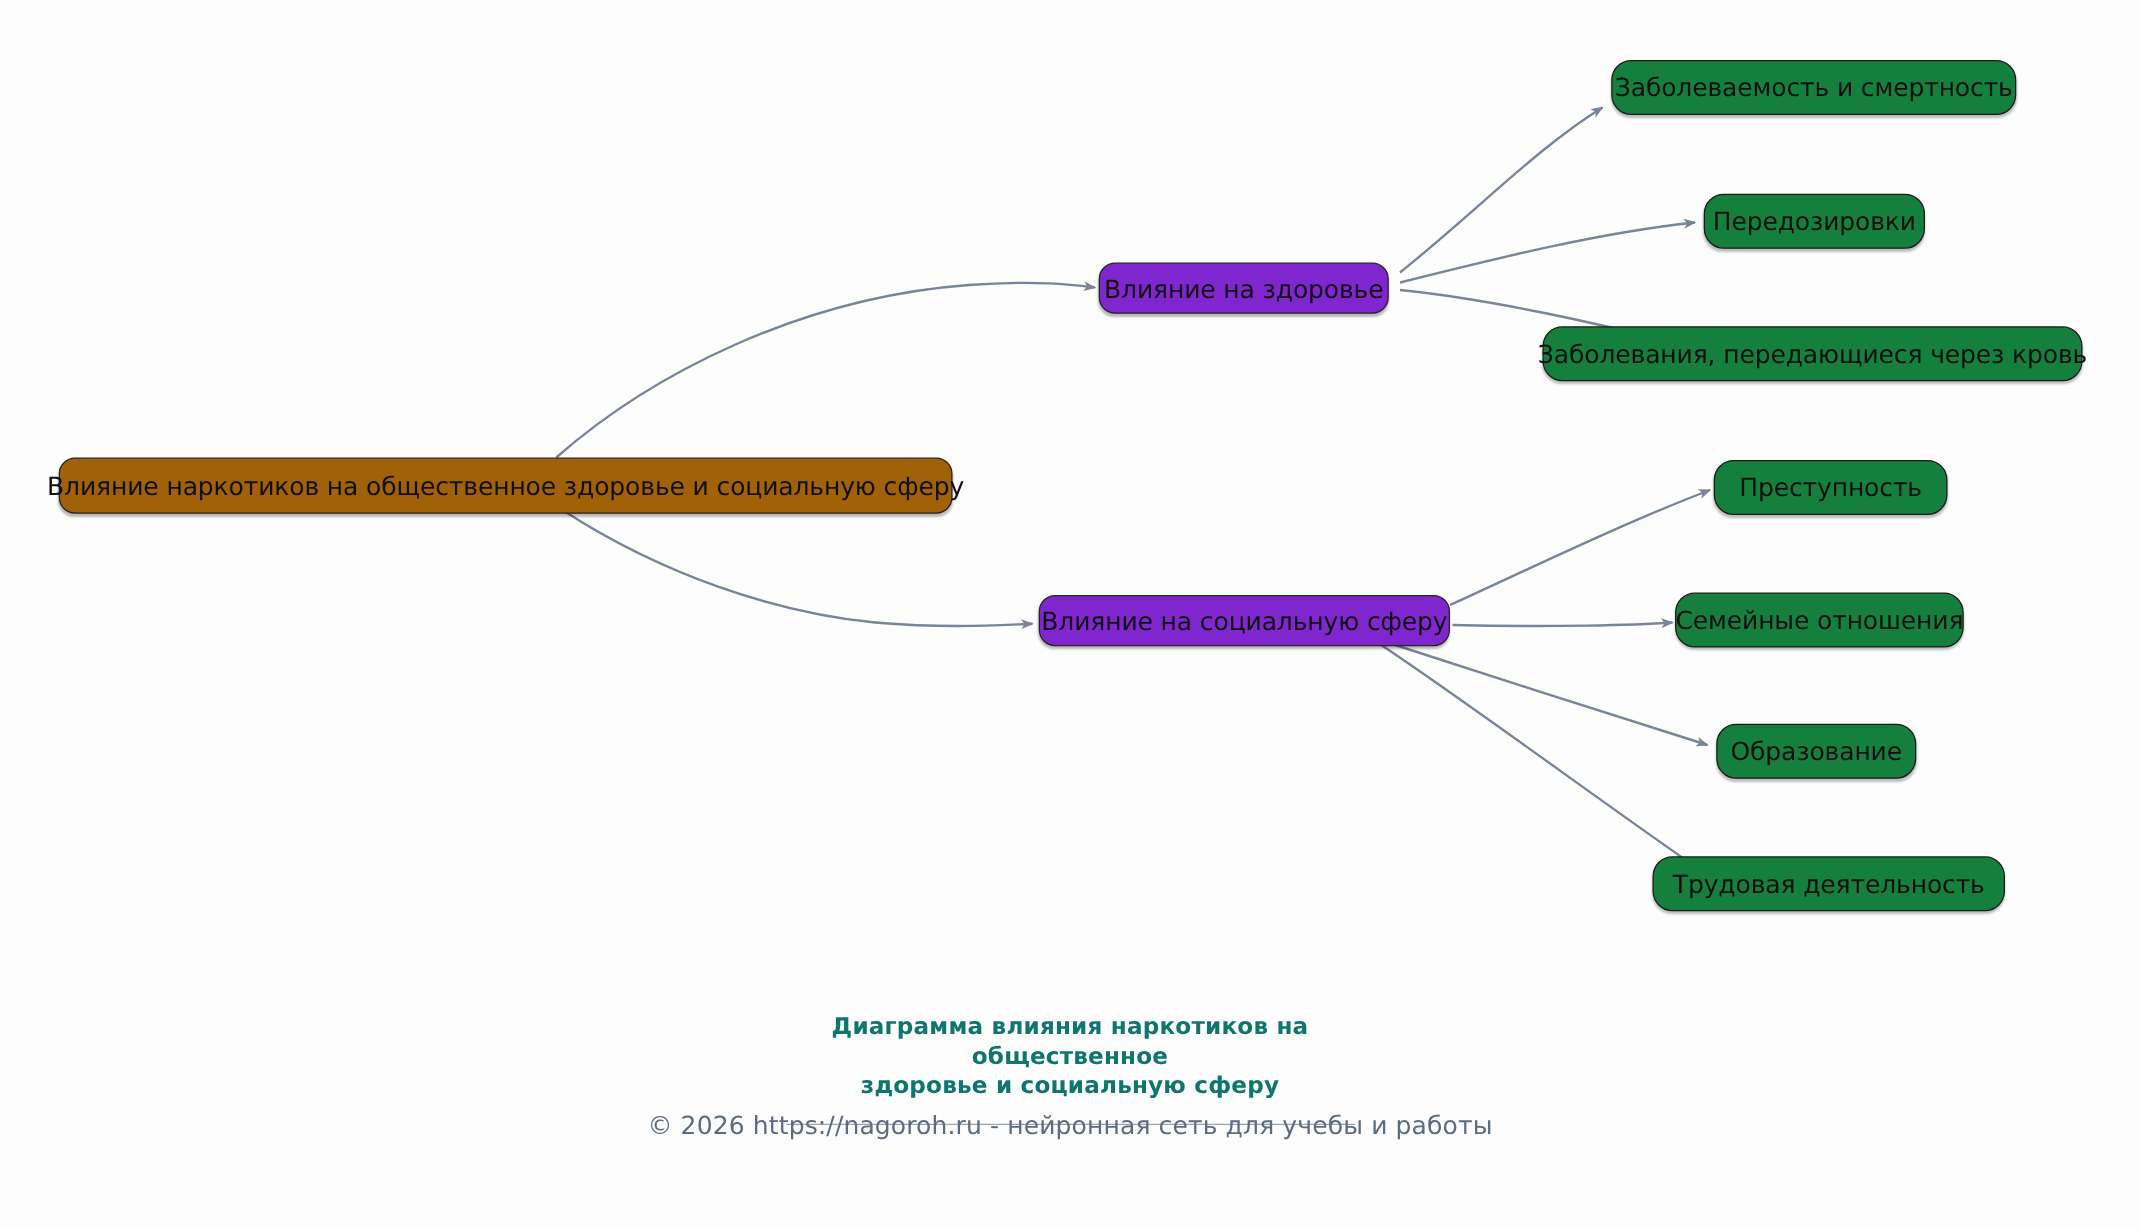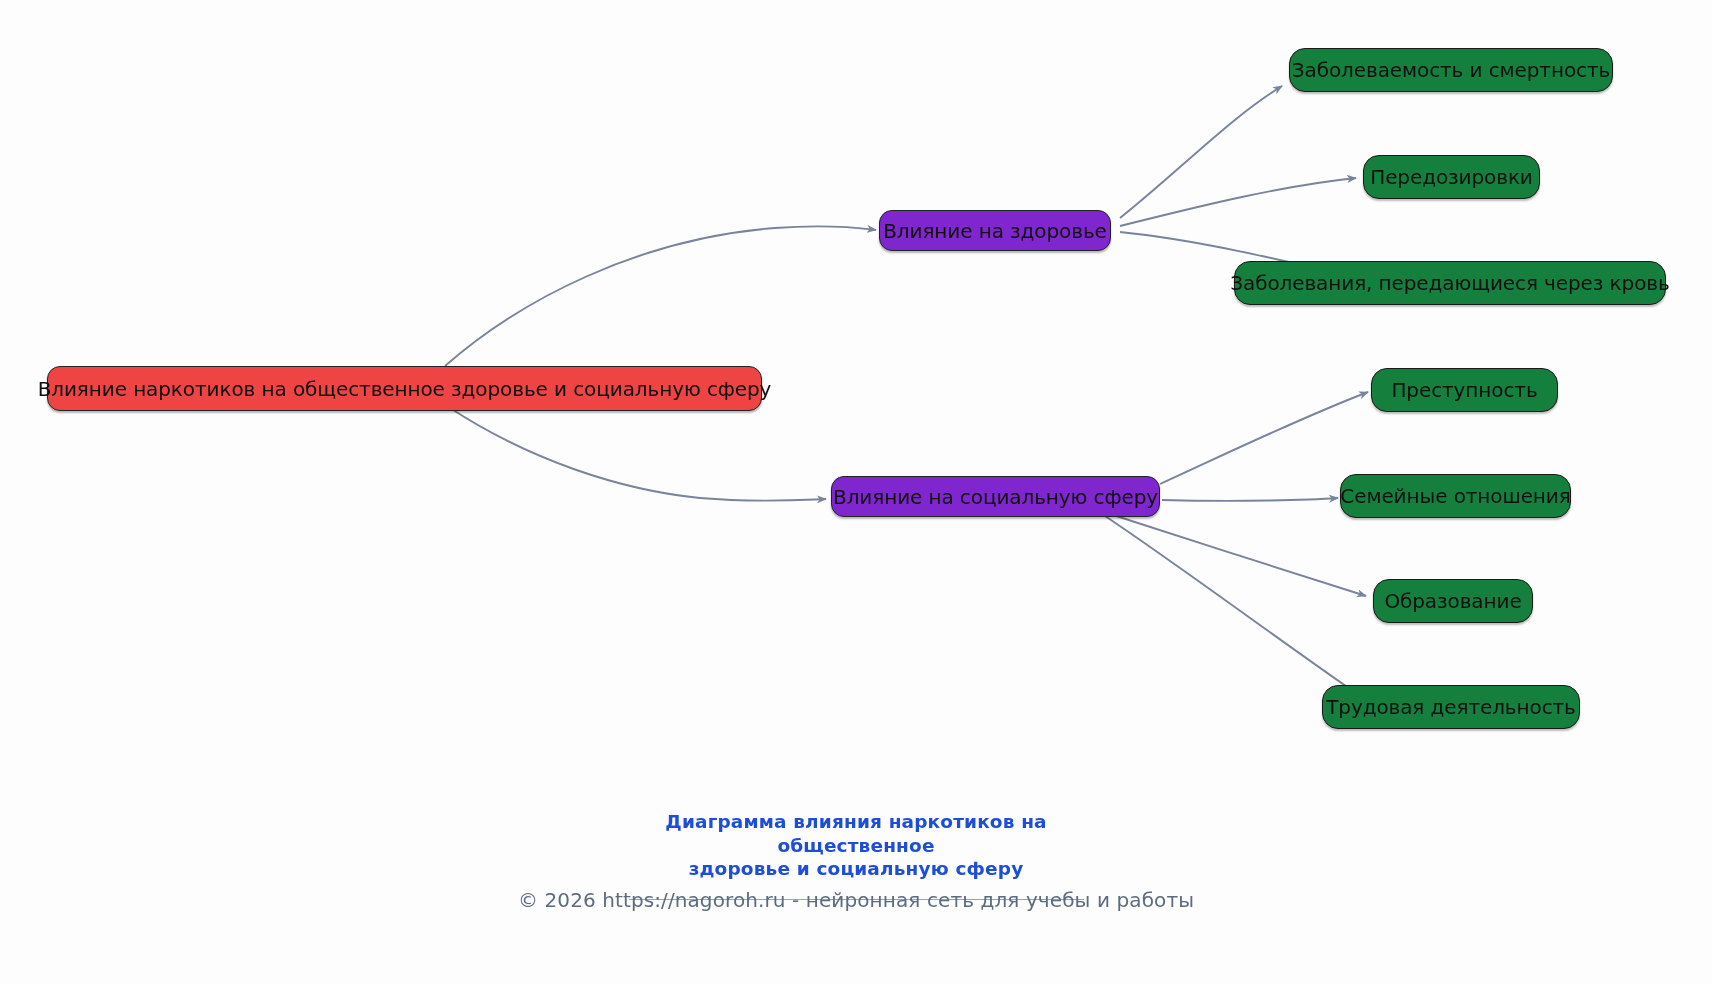--- a/index.html
+++ b/index.html
@@ -44,21 +44,21 @@
     font-family: "DejaVu Sans", sans-serif;
   }
 
   .node-label {
     font-size: 20px;
     line-height: 1;
     letter-spacing: -0.1px;
   }
 
   .node.root {
-    background: #ef4444;
+    background: #a16207;
     border-color: #232323;
     box-shadow: 0 2px 2px rgba(0,0,0,0.28);
     justify-content: center;
   }
 
   .node.branch {
     background: #7f26cf;
     border-color: #232323;
     box-shadow: 0 2px 2px rgba(0,0,0,0.28);
   }
@@ -76,21 +76,21 @@
     top: 810px;
     width: 1712px;
     text-align: center;
   }
 
   .caption-title {
     font-family: "DejaVu Sans", sans-serif;
     font-weight: bold;
     font-size: 18.5px;
     line-height: 1.28;
-    color: #1d4ed8;
+    color: #0f766e;
     letter-spacing: 0.15px;
     margin: 0 auto;
     width: 520px;
   }
 
   .caption-rule {
     width: 455px;
     height: 1px;
     background: #9aa3b0;
     margin: 18px auto 0 auto;
@@ -164,21 +164,21 @@
   </div>
 
   <div class="node leaf" style="left:1340px; top:474px; width:231px; height:44px;">
     <span class="node-label">Семейные отношения</span>
   </div>
 
   <div class="node leaf" style="left:1373px; top:579px; width:160px; height:44px;">
     <span class="node-label">Образование</span>
   </div>
 
-  <div class="node leaf" style="left:1322px; top:685px; width:258px; height:44px;">
+  <div class="node leaf" style="left:1322px; top:685px; width:282px; height:44px;">
     <span class="node-label">Трудовая деятельность</span>
   </div>
 
   <div class="caption-block">
     <div class="caption-title">
       <div>Диаграмма влияния наркотиков на общественное</div>
       <div>здоровье и социальную сферу</div>
     </div>
     <div class="caption-rule"></div>
   </div>

